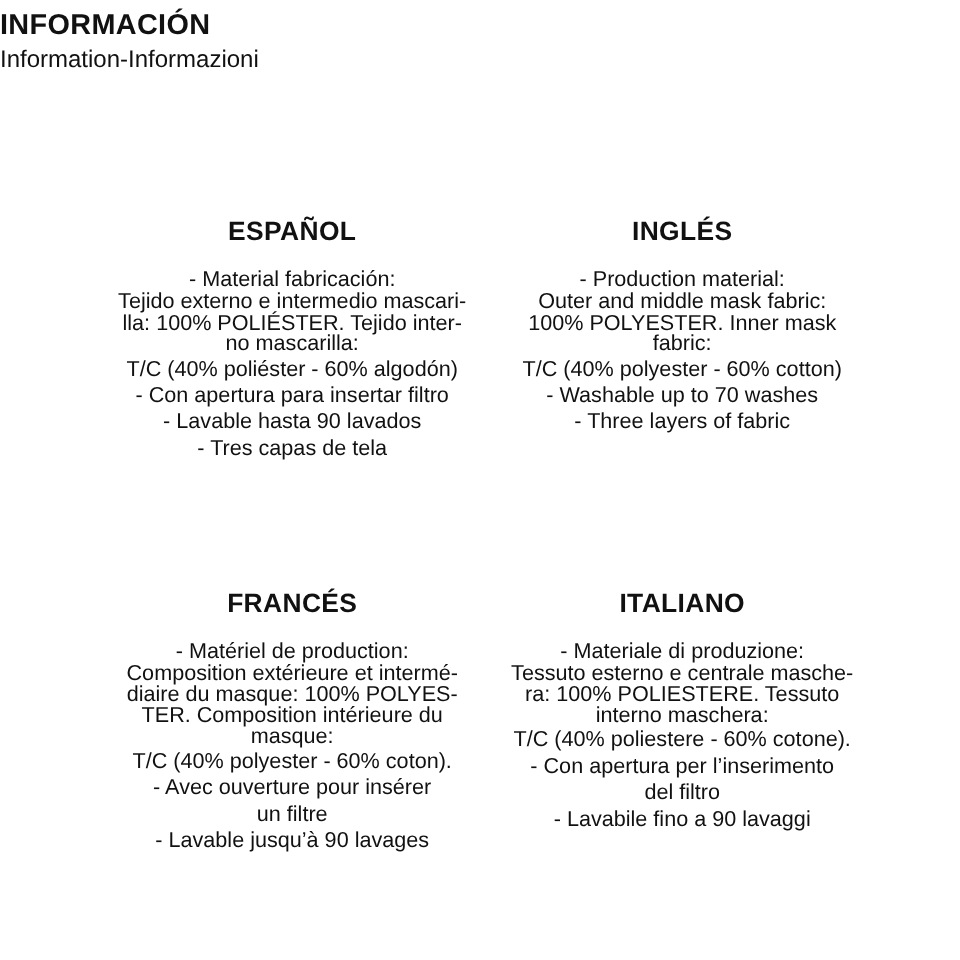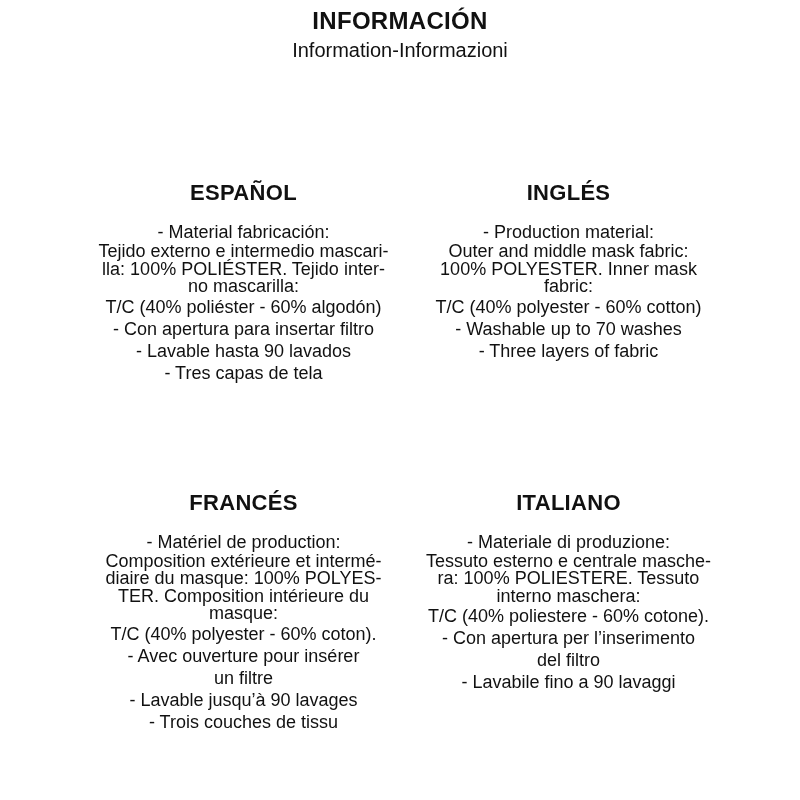--- a/index.html
+++ b/index.html
@@ -9,21 +9,21 @@
   }
   body {
     width: 800px;
     height: 800px;
     overflow: hidden;
     color: #111111;
     font-family: "Liberation Sans", sans-serif;
     -webkit-font-smoothing: antialiased;
   }
   .title-block {
-    text-align: center;
+    text-align: left;
     padding-top: 6px;
   }
   .page-title {
     margin: 0;
     font-size: 24px;
     line-height: 30px;
     font-weight: bold;
     letter-spacing: 0.3px;
   }
   .page-subtitle {
@@ -95,21 +95,20 @@
   </section>
 
   <section class="section">
     <h2 class="section-title">FRANCÉS</h2>
     <div class="section-body">
       <p class="item">- Matériel de production:</p>
       <p class="desc">Composition extérieure et intermé-<br>diaire du masque: 100% POLYES-<br>TER. Composition intérieure du<br>masque:</p>
       <p class="item">T/C (40% polyester - 60% coton).</p>
       <p class="item">- Avec ouverture pour insérer<br>un filtre</p>
       <p class="item">- Lavable jusqu’à 90 lavages</p>
-      <p class="item">- Trois couches de tissu</p>
     </div>
   </section>
 
   <section class="section">
     <h2 class="section-title">ITALIANO</h2>
     <div class="section-body">
       <p class="item">- Materiale di produzione:</p>
       <p class="desc">Tessuto esterno e centrale masche-<br>ra: 100% POLIESTERE. Tessuto<br>interno maschera:</p>
       <p class="item">T/C (40% poliestere - 60% cotone).</p>
       <p class="item">- Con apertura per l’inserimento<br>del filtro</p>

